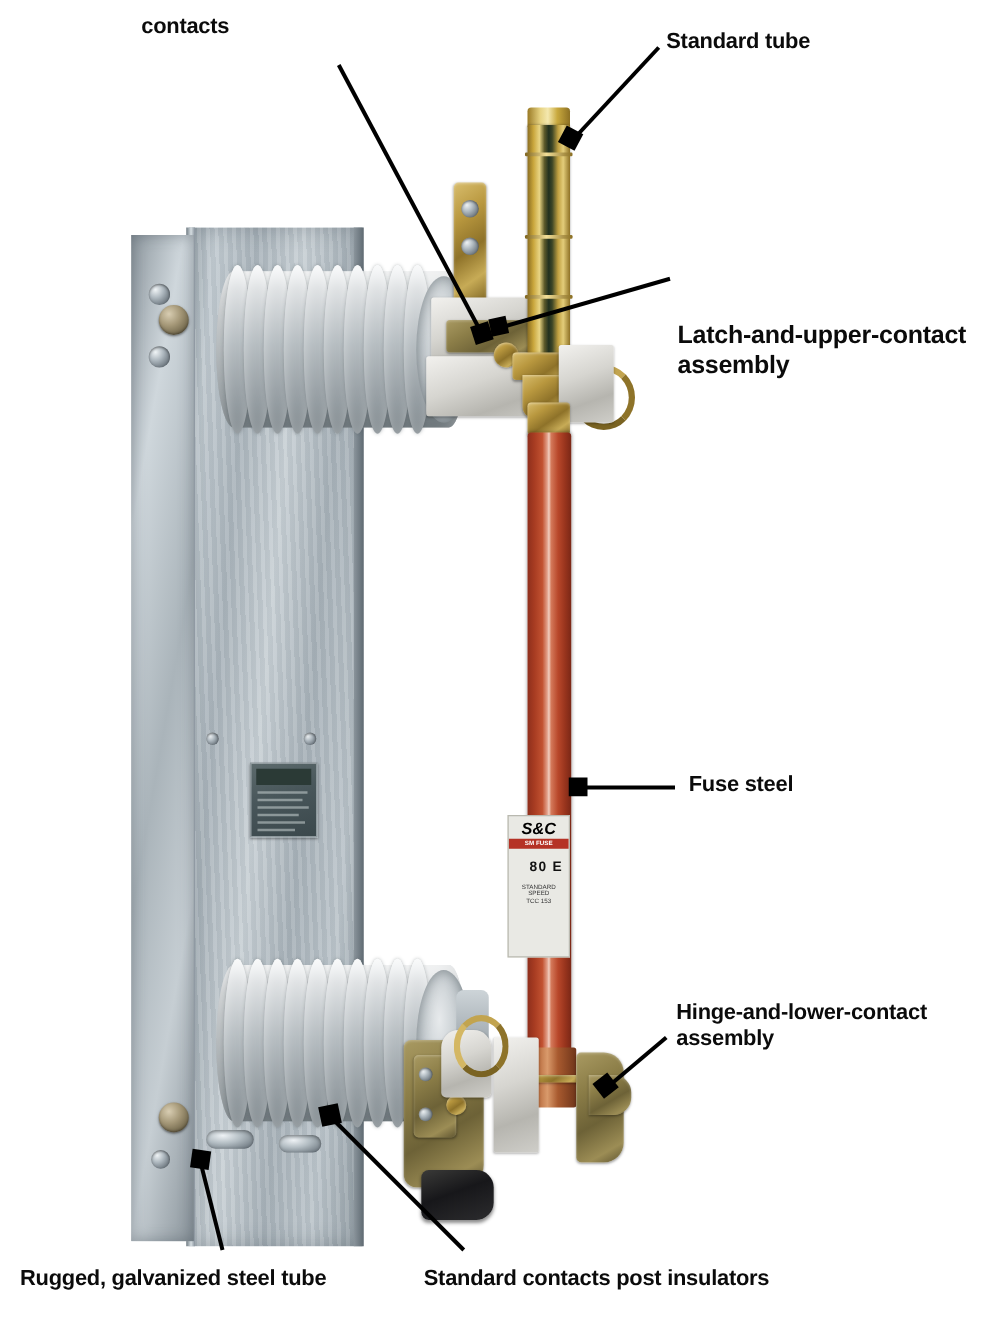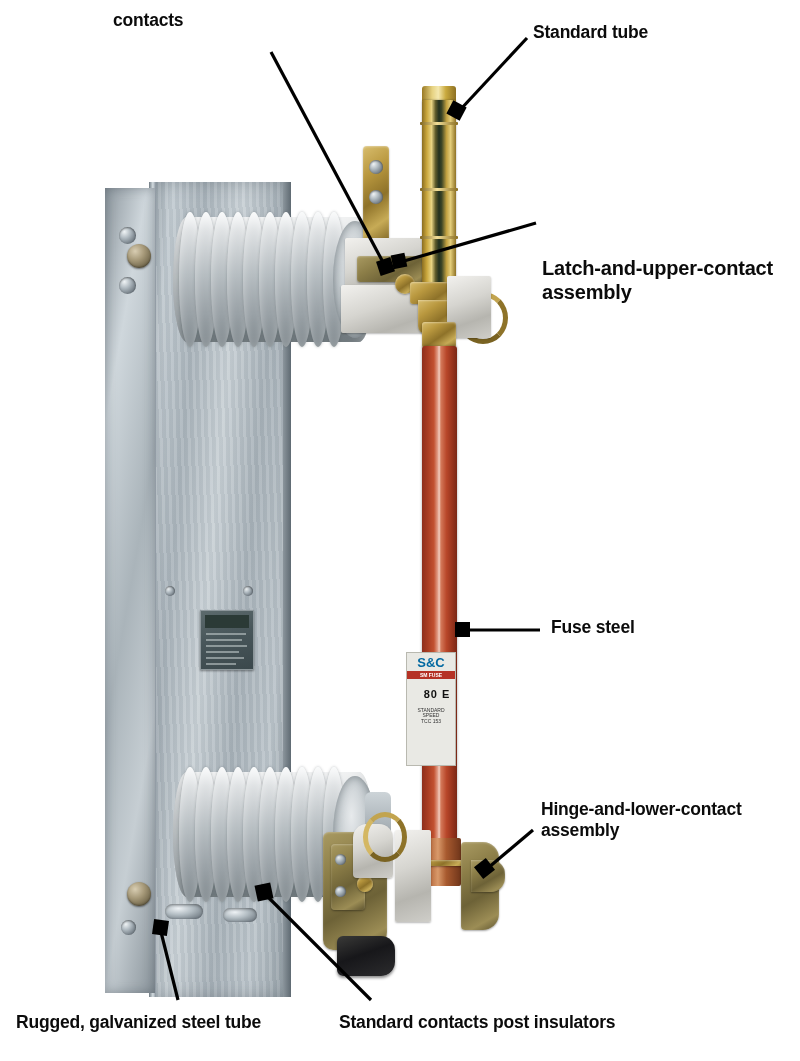--- a/index.html
+++ b/index.html
@@ -60,21 +60,21 @@
     box-shadow:inset 0 0 10px rgba(60,70,76,.5);}
   .ins-metal{position:absolute;border-radius:6px;
     background:linear-gradient(180deg,#cdd4d8,#9aa3a9 55%,#79828a);}
 
   
   .fuse-tube{position:absolute;border-radius:3px;
     background:linear-gradient(90deg,#8e2f1c 0%,#a83c22 16%,#c25231 34%,#e2a08a 45%,#f2d0c2 49%,#d4795a 54%,#b8472a 70%,#98341d 86%,#7a2716 100%);
     box-shadow:0 0 3px rgba(0,0,0,.35);}
   .fuse-label{position:absolute;background:#e9e9e4;border:1px solid #b9b9b0;overflow:hidden;
     display:flex;flex-direction:column;align-items:center;}
-  .fl-logo{font-weight:bold;color:#0369a1;line-height:1;}
+  .fl-logo{font-weight:bold;font-style:italic;color:#000000;line-height:1;}
   .fl-red{background:#b53225;color:#fff;width:100%;text-align:center;font-weight:bold;}
   .fl-big{font-weight:bold;color:#111;letter-spacing:1px;margin-left:12px;}
   .fl-sm{color:#333;text-align:center;line-height:1.05;}
 
   
   .release-tube{position:absolute;border-radius:2px;
     background:linear-gradient(90deg,#8a6d21 0%,#c9a63c 14%,#e8d483 28%,#5d5a2a 40%,#21301f 50%,#3c4526 58%,#c0a040 72%,#e3cd7a 84%,#8f7226 100%);
     box-shadow:0 0 2px rgba(0,0,0,.4);}
   .rt-cap{position:absolute;border-radius:3px 3px 1px 1px;
     background:linear-gradient(90deg,#9a7a25,#e6d281 30%,#f4e8af 48%,#c9a93e 70%,#8d7023 100%);}

